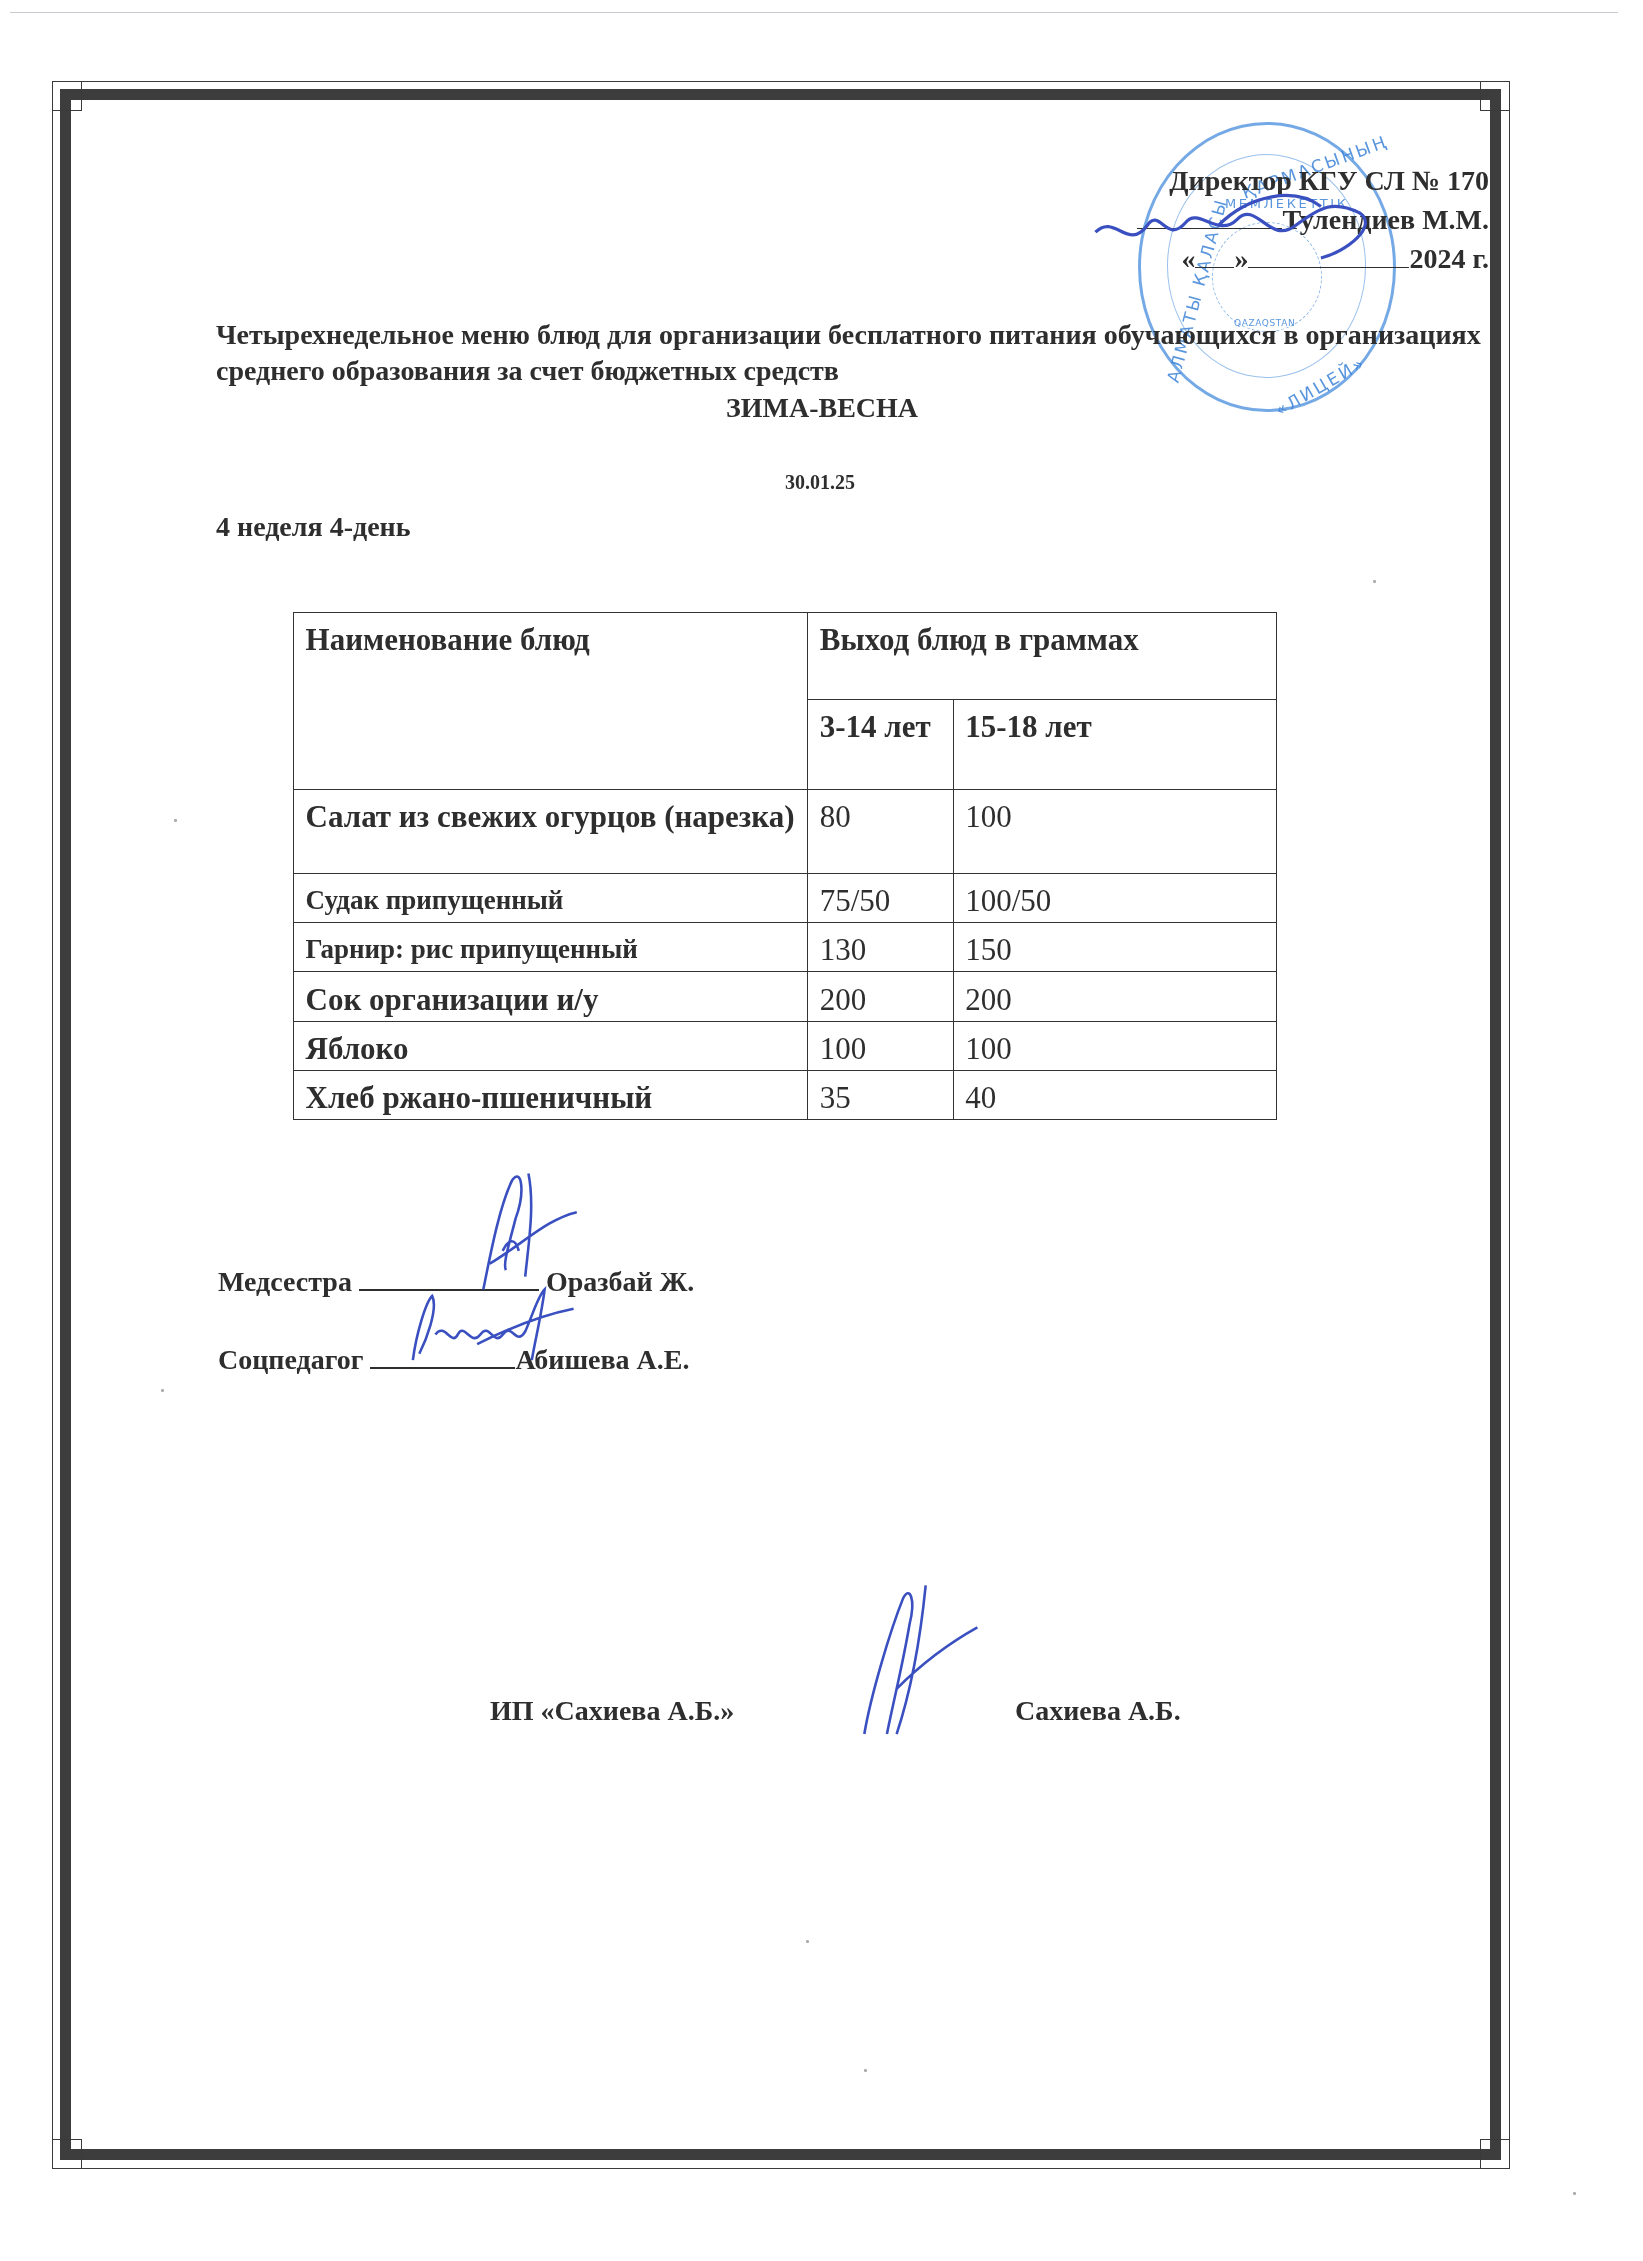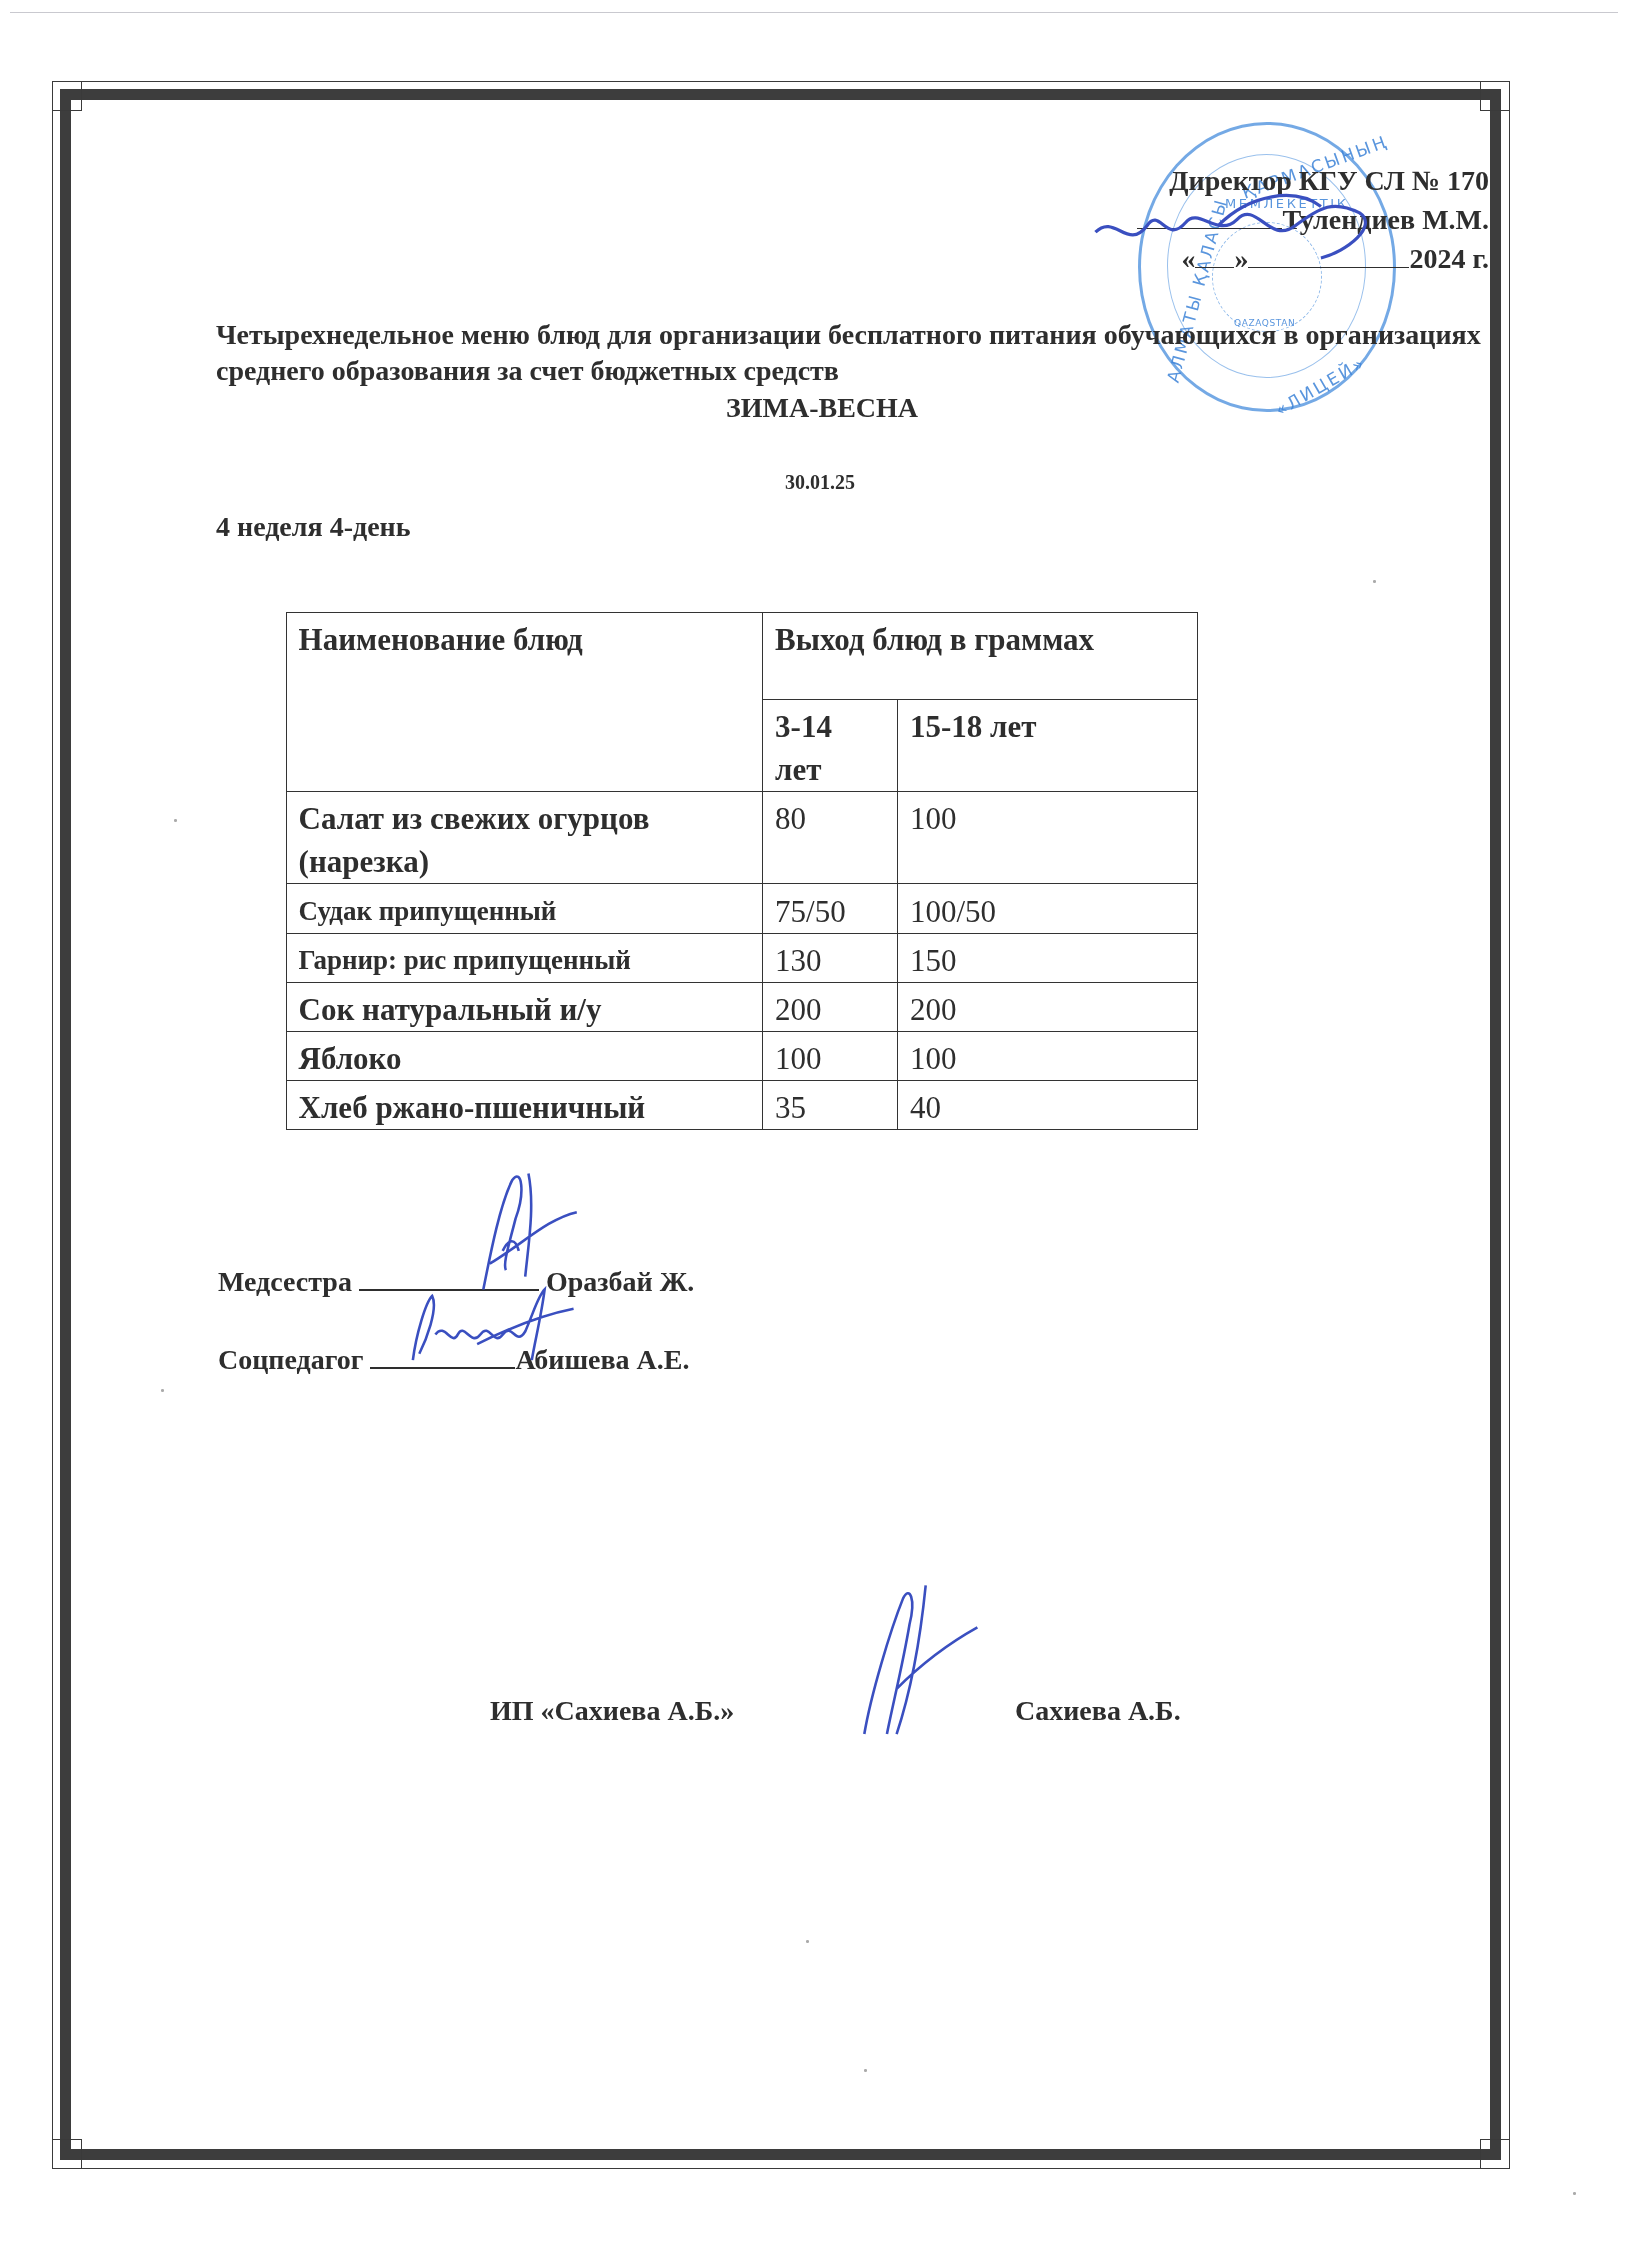--- a/index.html
+++ b/index.html
@@ -28,21 +28,21 @@
     .stamp-emblem { position: absolute; left: 71px; top: 97px; width: 110px; height: 110px; border-radius: 50%;
                     border: 1.9px dashed rgba(70,140,220,0.6); box-sizing: border-box; }
     .stamp-text { position: absolute; font-family: "DejaVu Sans", sans-serif; color: rgba(60,130,215,0.85); font-size: 17px; letter-spacing: 2.6px; }
 
     .title { left: 216px; top: 317px; width: 1283px; font-size: 28px; font-weight: bold; line-height: 36px; z-index: 3; }
     .season { left: 0; width: 1644px; top: 392px; text-align: center; font-size: 28px; font-weight: bold; }
     .date { left: 0; width: 1640px; top: 471px; text-align: center; font-size: 20px; font-weight: bold; font-family: Liberation Serif, serif; }
     .week { left: 216px; top: 509px; font-size: 28px; font-weight: bold; font-family: Liberation Serif, serif; }
 
     
-    table.menu { position: absolute; left: 286px; top: 612px; width: 912px; border-collapse: collapse; }
+    table.menu { position: absolute; left: 293px; top: 612px; width: 984px; border-collapse: collapse; }
     table.menu td { border: 1.9px solid #333; vertical-align: top; padding: 5.2px 11.6px 0 11.6px; font-size: 31px; line-height: 43px; }
     table.menu td.h { font-weight: bold; }
     table.menu col.c1 { width: 477px; }
     table.menu col.c2 { width: 135px; }
     table.menu col.c3 { width: 300px; }
     table.menu td.num { font-weight: normal; }
     table.menu td.small { font-size: 27px; font-weight: bold; }
     table.menu td.large { font-weight: bold; }
     table.menu td.name { font-weight: bold; }
 
@@ -117,21 +117,21 @@
     <td class="small">Судак припущенный</td>
     <td class="num">75/50</td>
     <td class="num">100/50</td>
   </tr>
   <tr style="height:45px;">
     <td class="small">Гарнир: рис припущенный</td>
     <td class="num">130</td>
     <td class="num">150</td>
   </tr>
   <tr style="height:45px;">
-    <td class="large">Сок натуральный и/у</td>
+    <td class="large">Сок организации и/у</td>
     <td class="num">200</td>
     <td class="num">200</td>
   </tr>
   <tr style="height:45px;">
     <td class="large">Яблоко</td>
     <td class="num">100</td>
     <td class="num">100</td>
   </tr>
   <tr style="height:45px;">
     <td class="large">Хлеб ржано-пшеничный</td>

